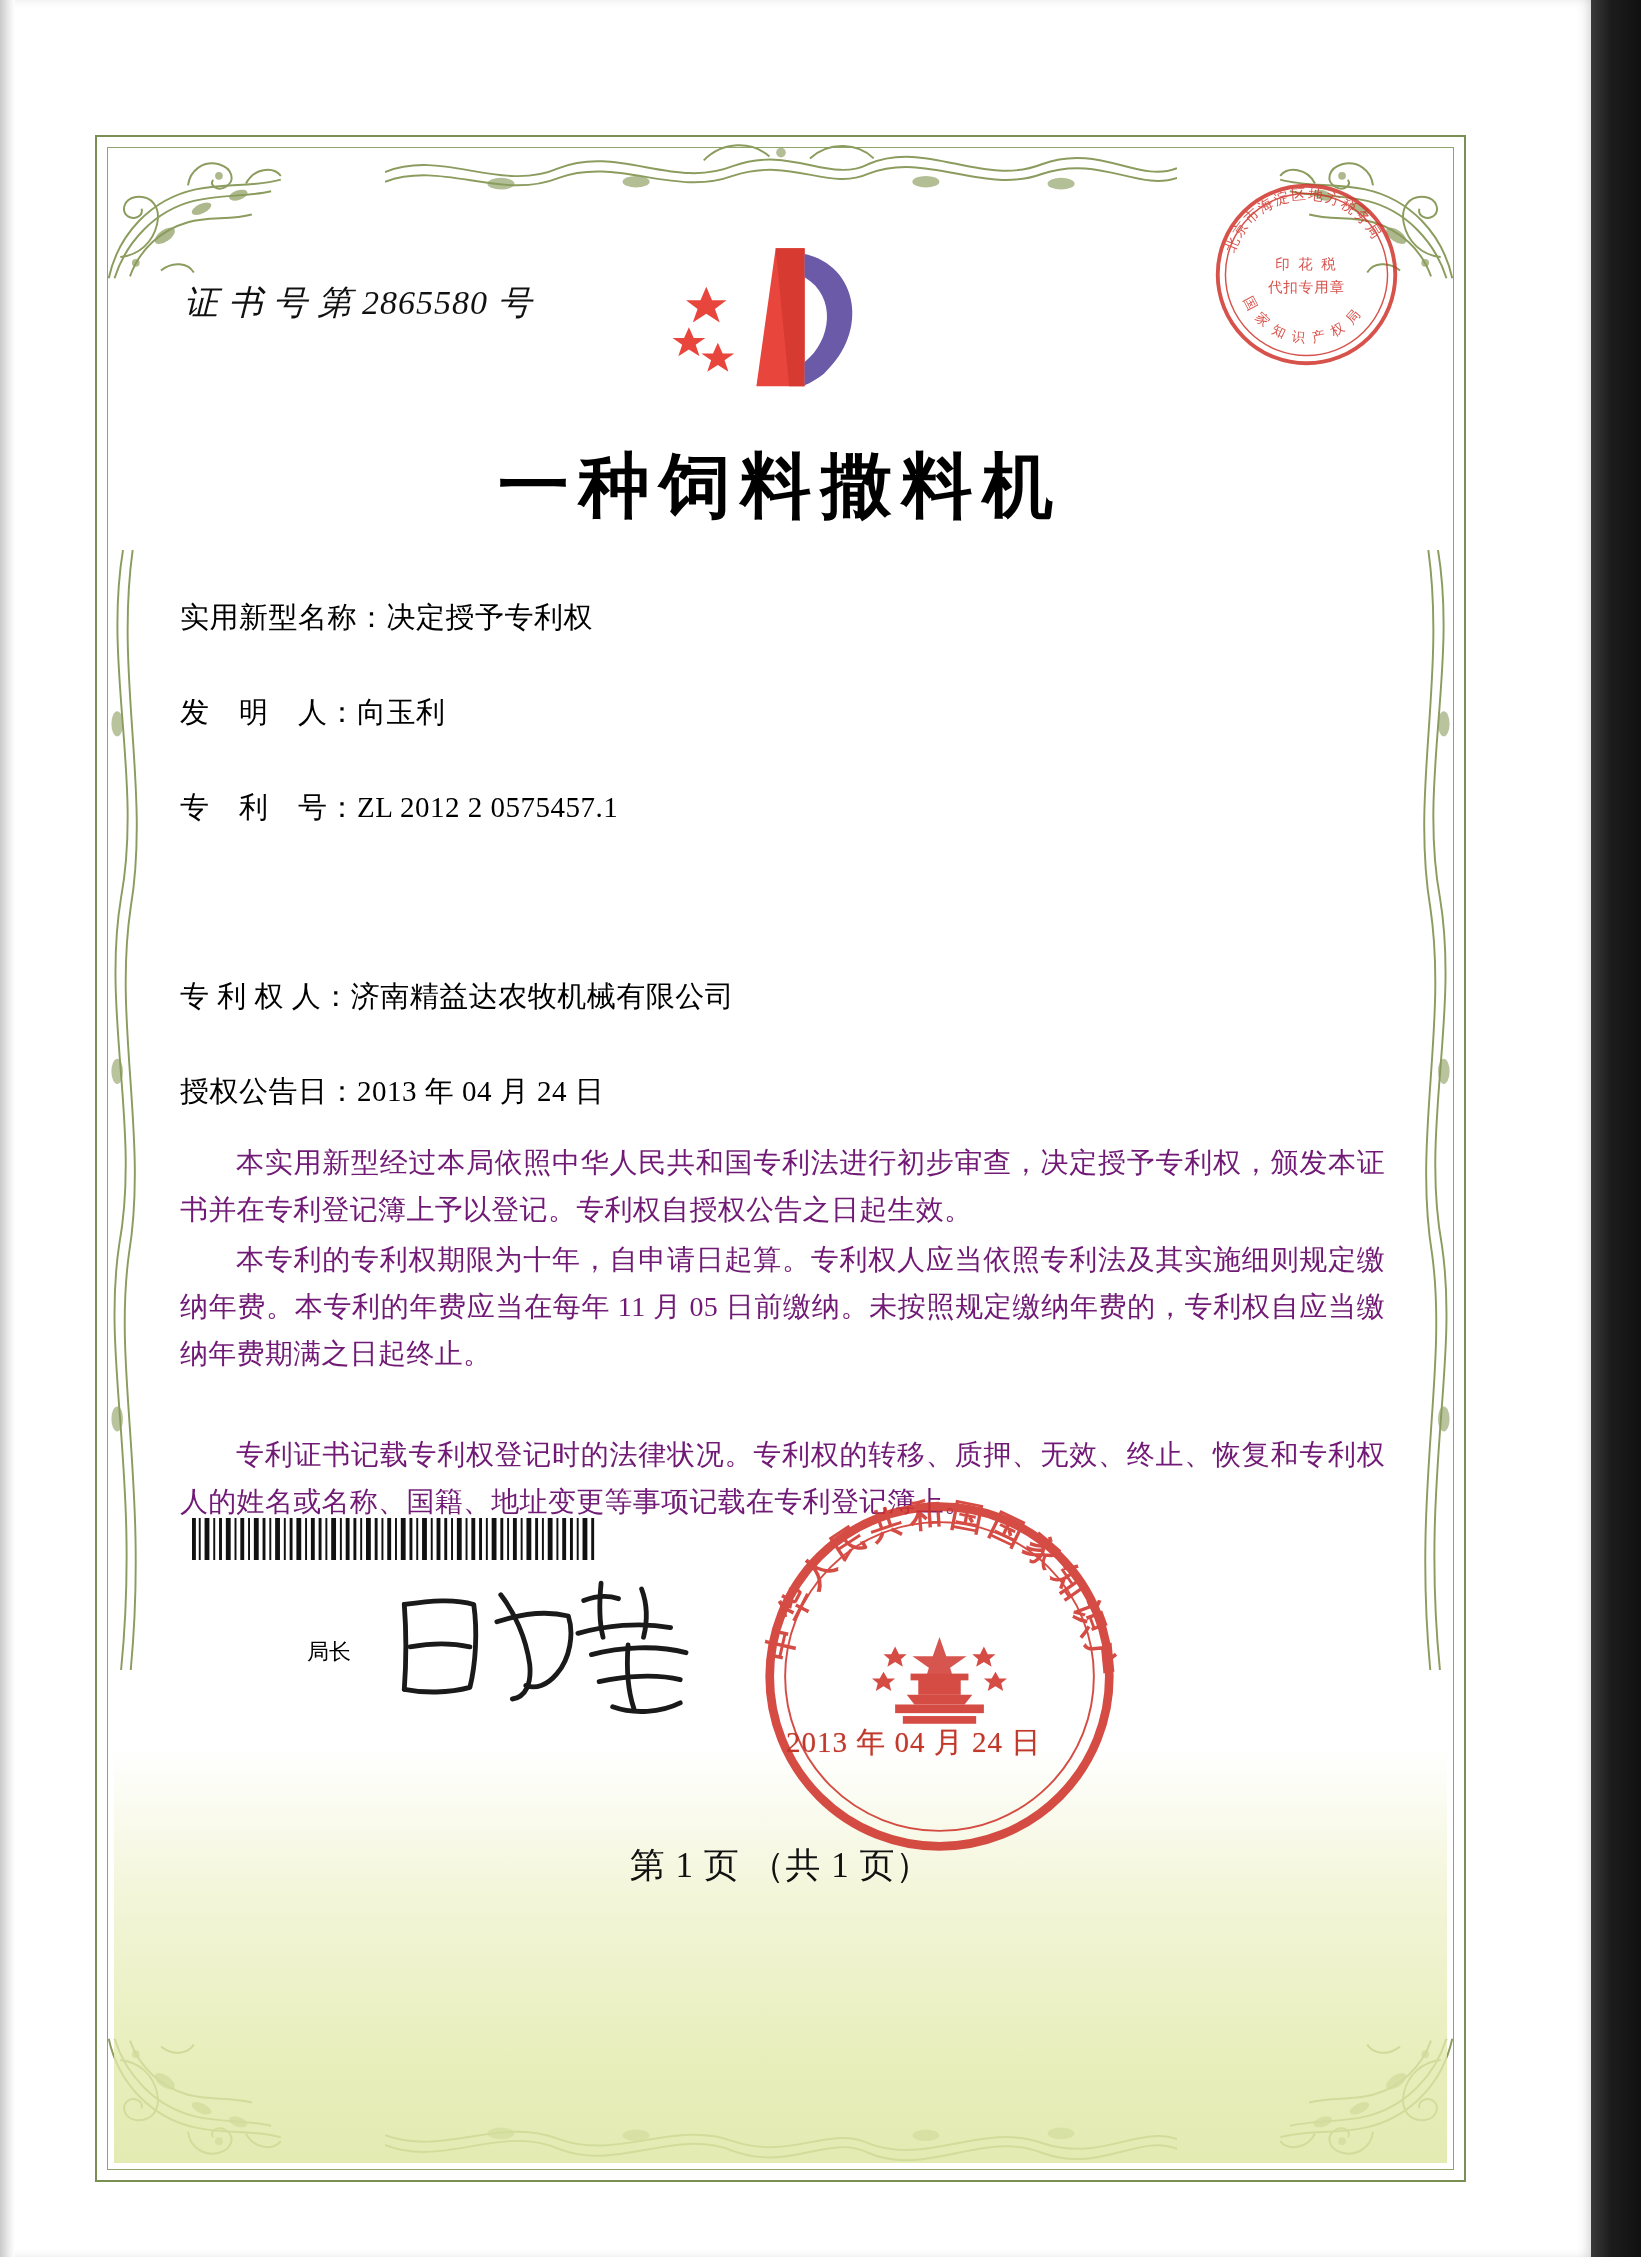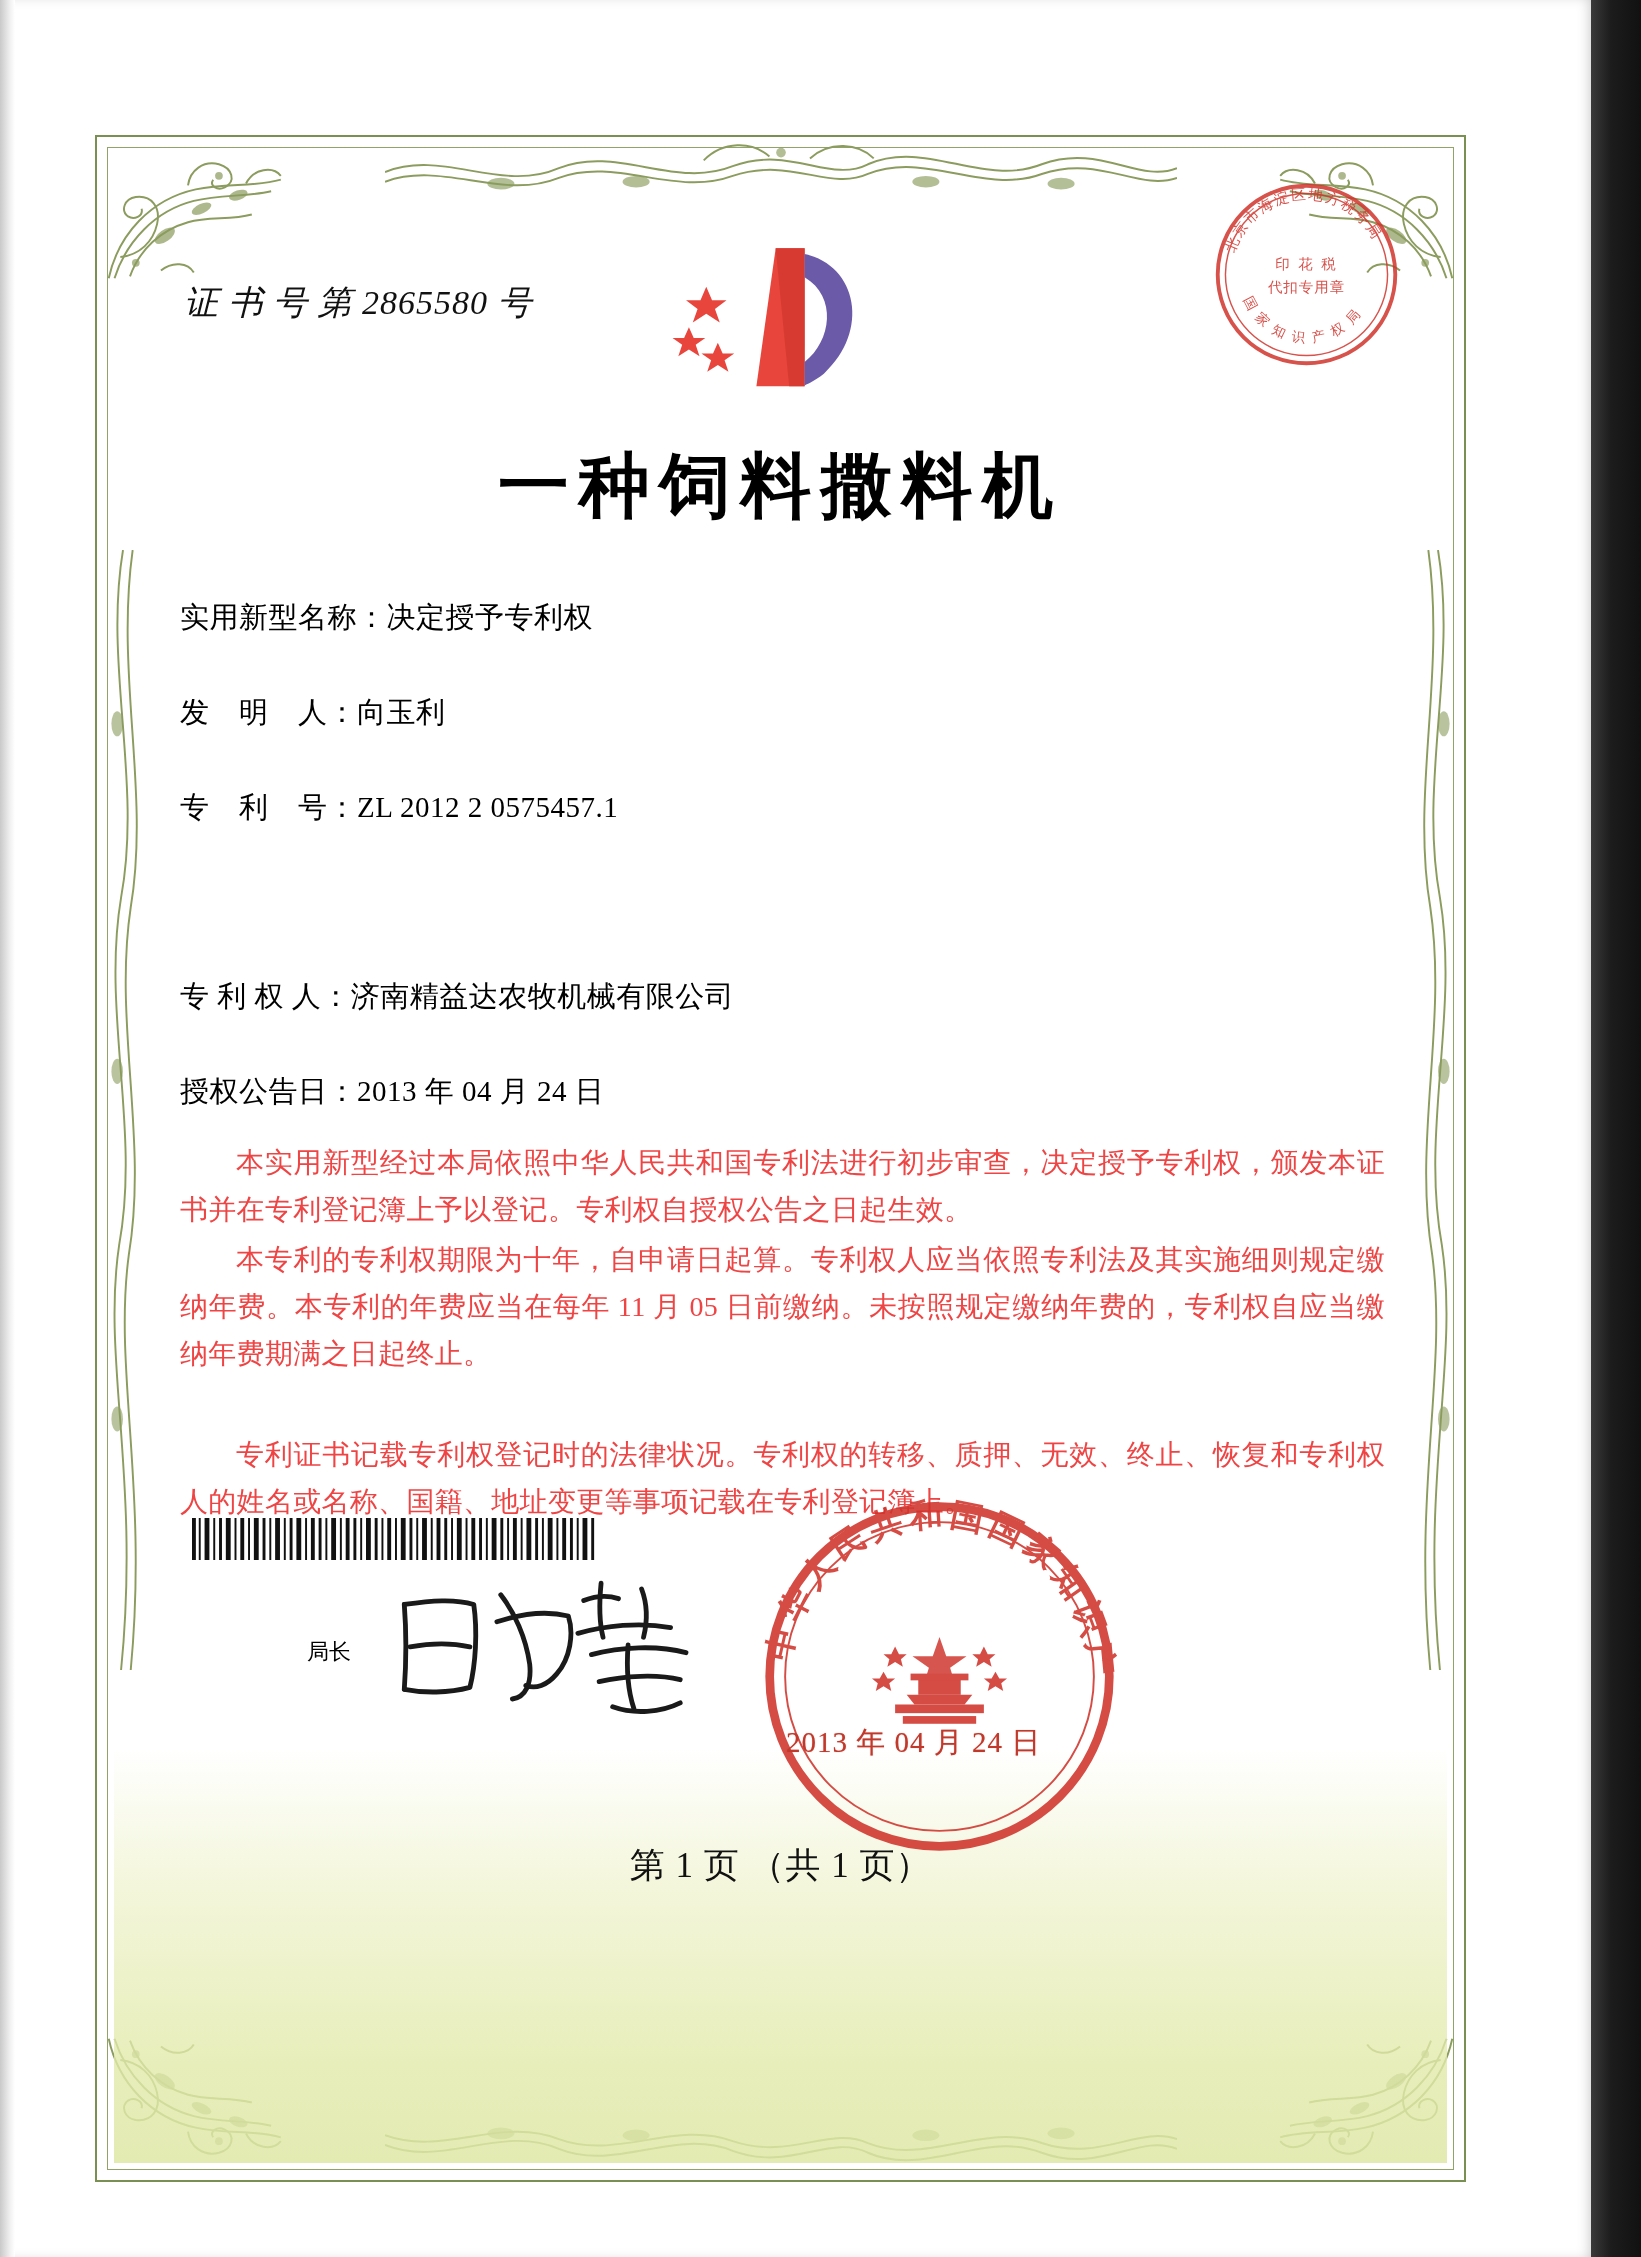--- a/index.html
+++ b/index.html
@@ -158,21 +158,21 @@
   #f-appdate   { top: 747px; }
   #f-holder    { top: 842px; }
   #f-grantdate { top: 937px; }
 
   .para {
     position: absolute;
     left: 85px;
     width: 1205px;
     font-size: 28px;
     line-height: 47px;
-    color: #ef4444;
+    color: #701a75;
     text-align: justify;
     text-indent: 56px;
     letter-spacing: 0.3px;
   }
   #p1 { top: 1004px; }
   #p2 { top: 1101px; }
   #p3 { top: 1296px; font-family: Liberation Serif, serif; }
 
   
   #barcode {

